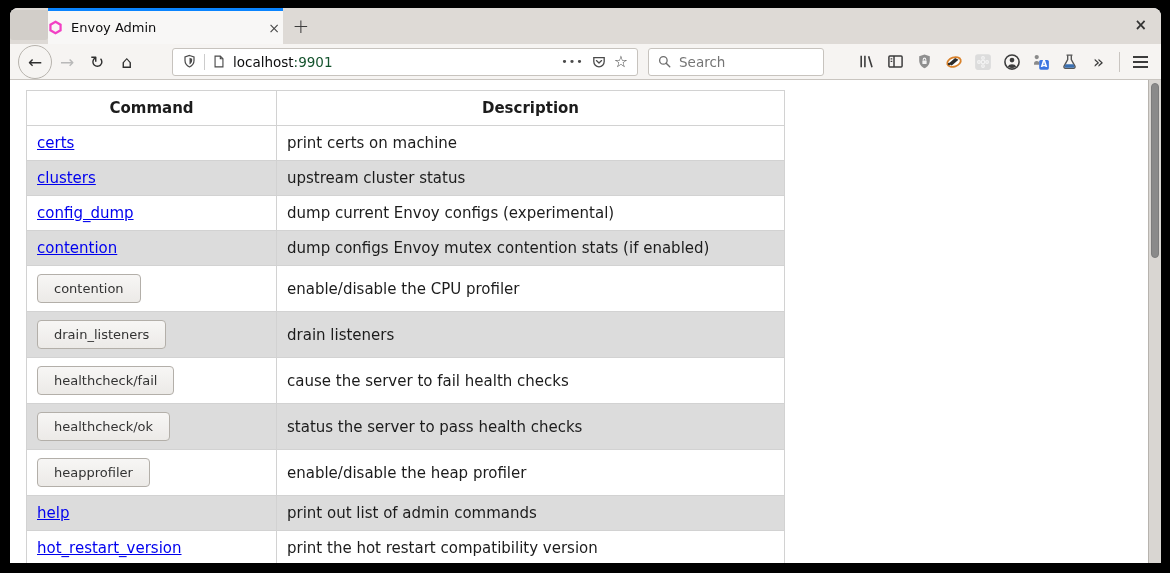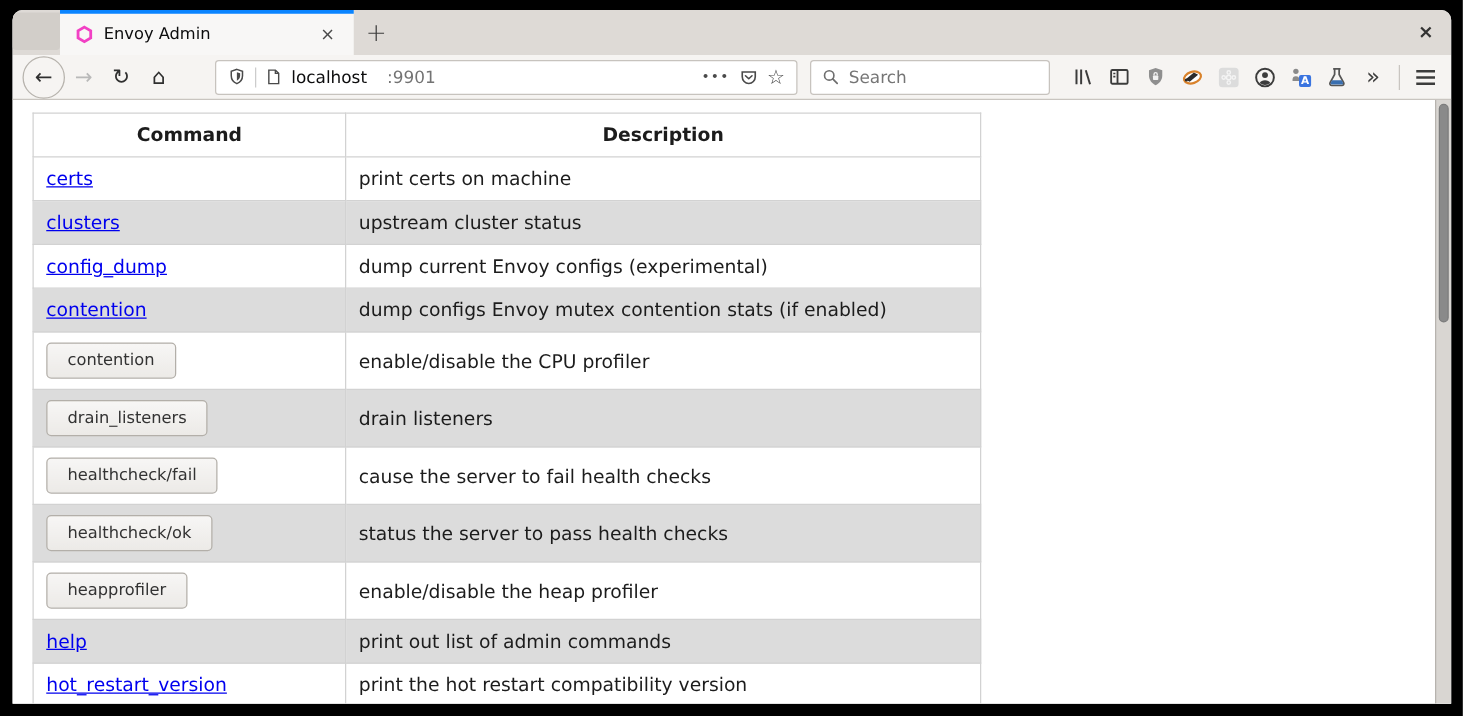--- a/index.html
+++ b/index.html
@@ -6,44 +6,44 @@
   html,body { width:1170px; height:573px; background:#000; font-family:"DejaVu Sans", sans-serif; }
   .stage { position:relative; width:1170px; height:573px; background:#000; overflow:hidden; }
   .window { position:absolute; left:10px; top:8px; width:1151px; height:555px;
             border-radius:8px 8px 0 0; overflow:hidden; background:#fff;
             display:flex; flex-direction:column; }
 
   
   .tabbar { height:36px; background:var(--tabbar_bg); display:flex; position:relative; flex-shrink:0; }
   .tb-spacer { width:38px; height:30px; margin-top:2px; background:#d2cec9; border-radius:0 0 3px 3px; }
   .tab { width:235px; height:36px; background:#f8f7f6; border-top:3px solid var(--accent_blue);
-         display:flex; align-items:center; gap:8px; padding:0 12px; }
+         display:flex; align-items:center; gap:8px; padding:0 0; }
   .tab-title { flex:1; font-size:13px; color:#0c0c0d; white-space:nowrap; overflow:hidden; }
   .tabclose { font-size:14px; color:#4a4a4a; padding:0 3px; cursor:default; }
   .newtab { width:36px; height:36px; display:flex; align-items:center; justify-content:center;
             font-size:20px; font-weight:300; color:#3c3c3c; }
   .winclose { position:absolute; right:14px; top:8px; font-size:15px; font-weight:bold; color:#333; }
 
   
   .navbar { height:36px; background:var(--toolbar_bg); border-bottom:1px solid #c9c5c0;
             display:flex; align-items:center; padding:0 6px; flex-shrink:0; }
   .navbtn { width:30px; height:30px; display:flex; align-items:center; justify-content:center;
             font-size:17px; color:#2f2f2f; flex-shrink:0; }
   .navbtn.back { width:34px; height:34px; border:1px solid #b7b3ad; border-radius:50%; margin-left:2px; }
   .navbtn.fwd { color:#b9b9b9; }
   .urlbar { margin-left:30px; width:466px; height:28px; background:#fff; border:1px solid #c7c3be;
             border-radius:3px; display:flex; align-items:center; padding:0 9px; gap:7px;
             font-size:13.5px; flex-shrink:0; }
   .url-sep { width:1px; height:16px; background:#ccc; }
   .url-host { color:#0c0c0d; }
-  .url-port { color:#737373;margin-left:16px; }
+  .url-port { color:#14532d; }
   .url-spacer { flex:1; }
   .dots { font-size:11px; letter-spacing:1px; color:#4a4a4a; }
   .star { font-size:16px; color:#4a4a4a; }
-  .searchbar { margin-left:10px; width:192px; height:28px; background:#fff; border:1px solid #c7c3be;
+  .searchbar { margin-left:10px; width:176px; height:28px; background:#fff; border:1px solid #c7c3be;
                border-radius:3px; display:flex; align-items:center; padding:0 8px; gap:7px; flex-shrink:0; }
   .search-ph { font-size:13.5px; color:#757575; }
   .icon-group { margin-left:auto; display:flex; align-items:center; }
   .tool-icon { width:29px; height:30px; display:flex; align-items:center; justify-content:center; }
   .chev { font-size:18px; color:#3c3c3c; }
   .v-sep { width:1px; height:20px; background:#c9c5c1; margin:0 6px; }
   .burger { display:flex; flex-direction:column; gap:3px; }
   .burger span { display:block; width:15px; height:2px; background:#3c3c3c; }
 
   

